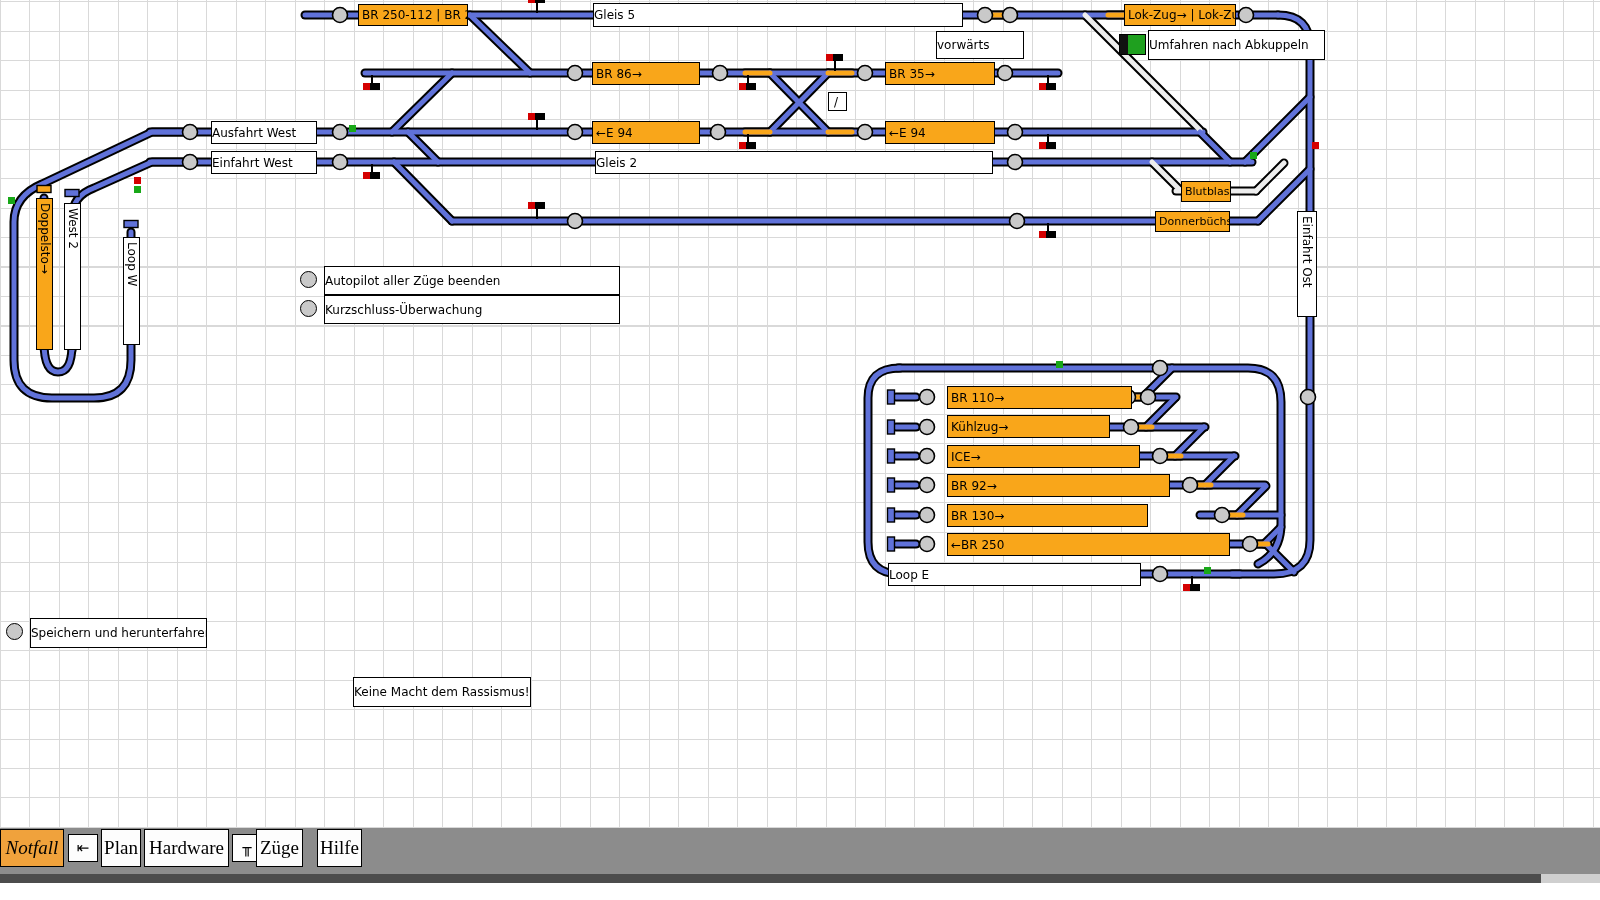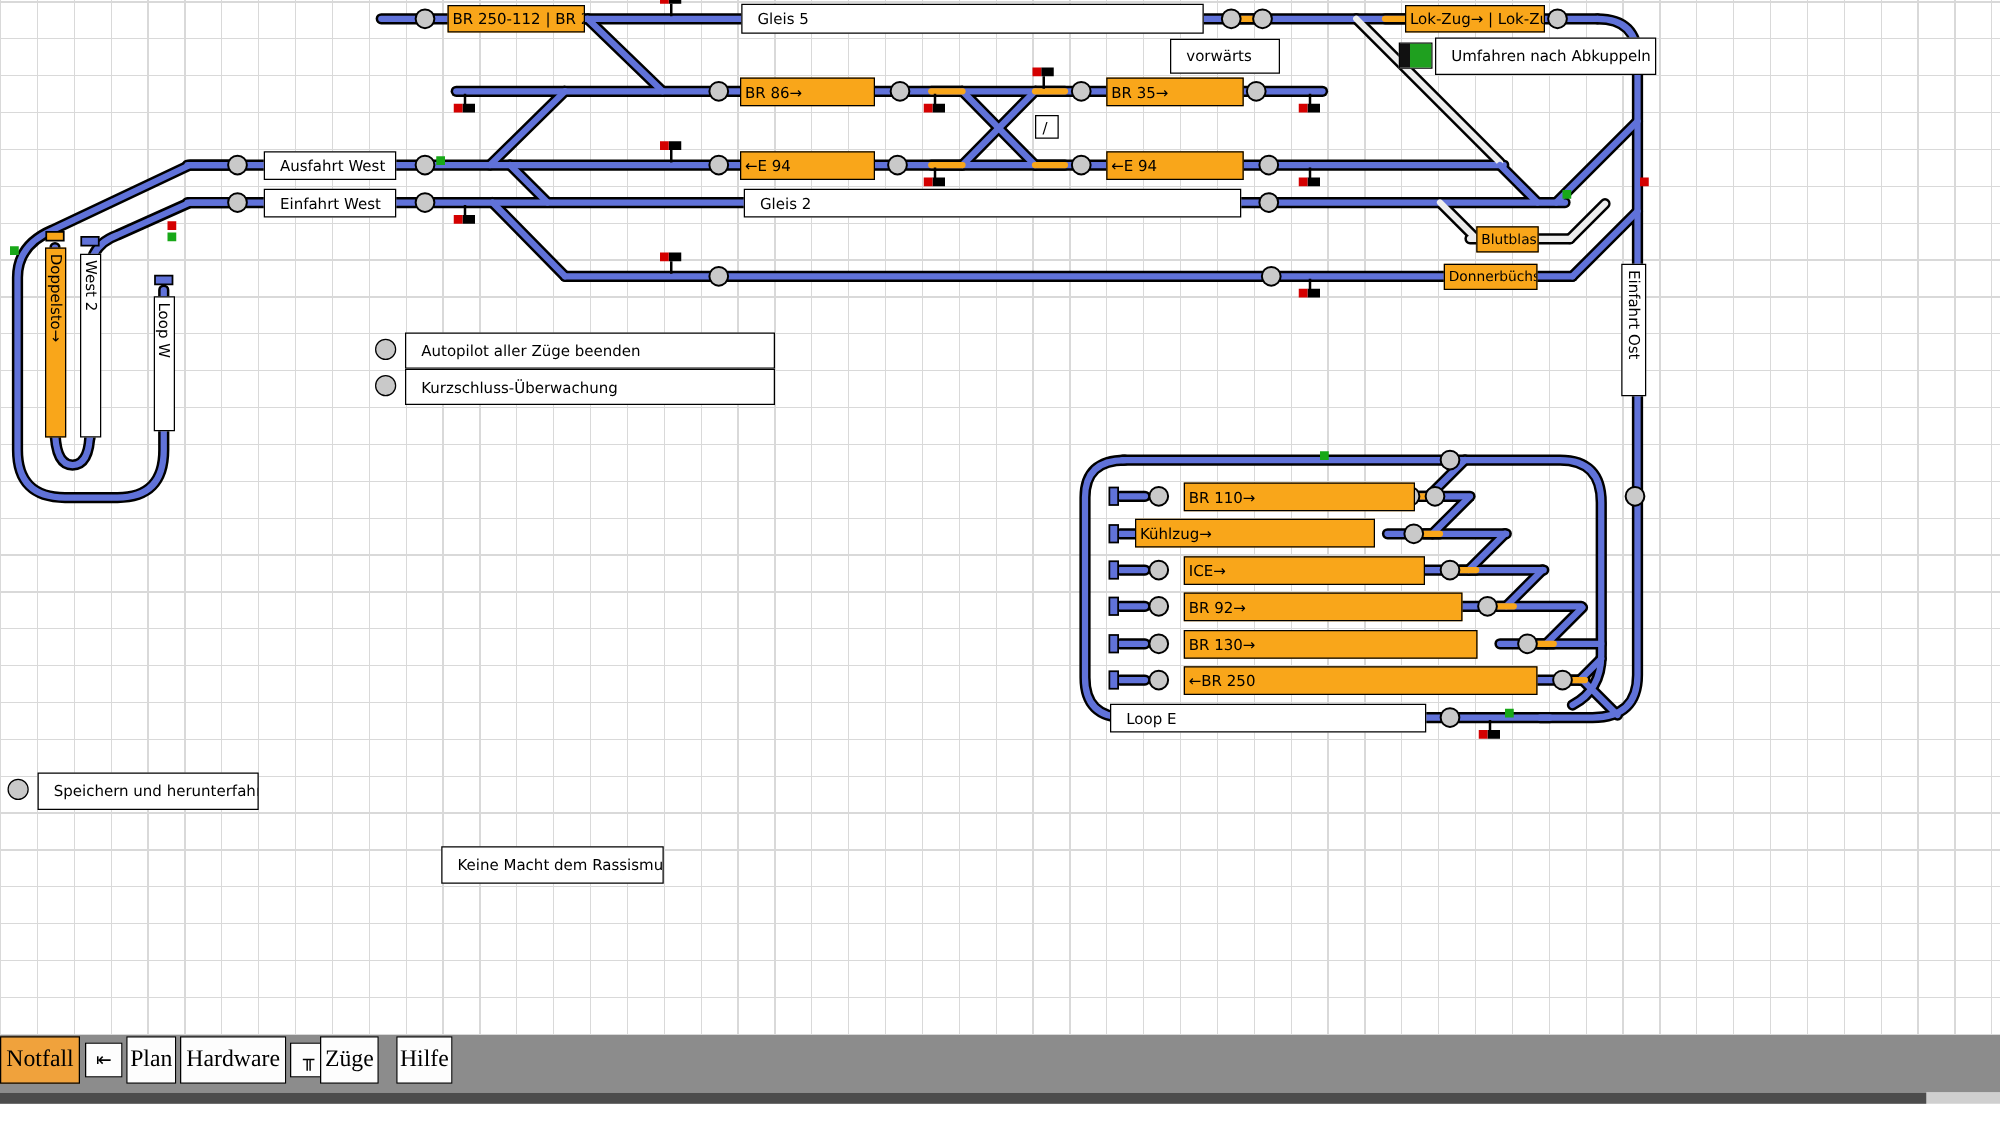--- a/index.html
+++ b/index.html
@@ -13,34 +13,34 @@
   .out{fill:none;stroke:#000;stroke-width:9;stroke-linecap:round;stroke-linejoin:round}
   .in{fill:none;stroke-width:5;stroke-linecap:round;stroke-linejoin:round}
   .b{stroke:var(--track)}
   .g{stroke:#ededed}
   .o{stroke:var(--train)}
   .circ{fill:#c9c9c9;stroke:#000;stroke-width:1.6}
   .train{position:absolute;box-sizing:border-box;background:var(--train);border:1.5px solid #000;
     font-size:12px;color:#000;display:flex;align-items:center;padding:0 3px;overflow:hidden;
     white-space:nowrap;z-index:3;}
   .wbox{position:absolute;box-sizing:border-box;background:#fff;border:1.3px solid #000;
-    font-size:12px;color:#000;display:flex;align-items:center;padding:0 12px;overflow:hidden;
+    font-size:12px;color:#000;display:flex;align-items:center;padding:0 0;overflow:hidden;
     white-space:nowrap;z-index:3;}
   .vert{writing-mode:vertical-rl;padding:4px 0;justify-content:flex-start;}
   .cbtn{position:absolute;box-sizing:border-box;width:17px;height:17px;border-radius:50%;
     background:#c9c9c9;border:1.6px solid #000;z-index:3;}
   .toggle{position:absolute;box-sizing:border-box;background:#fff;border:1.3px solid #000;
     display:flex;z-index:3;}
   .toggle .lft{width:8px;background:#111;}
   .toggle .grn{flex:1;background:#1fa01f;}
   #toolbar{position:absolute;left:0;top:828px;width:1600px;height:46px;background:#8c8c8c;z-index:5;}
   .tbtn{position:absolute;box-sizing:border-box;background:#fdfdfd;border:1.2px solid #000;
     font-family:"Liberation Serif",serif;font-size:19px;color:#000;display:flex;
     align-items:center;justify-content:center;overflow:hidden;}
-  .tbtn.orange{background:var(--toolbar_orange);}
+  .tbtn.orange{background:var(--toolbar_orange);font-style:italic;}
   .ticon{font-size:15px;font-family:"DejaVu Sans",sans-serif;}
   #hscroll{position:absolute;left:0;top:874px;width:1600px;height:9px;background:#cfcfcf;z-index:5;}
   #hthumb{position:absolute;left:0;top:0;width:1541px;height:9px;background:#4c4c4c;}
 </style>
 </head>
 <body>
 
 <div id="stage">
   <svg id="tracks" width="1600" height="828">
       <path d="M305 15 H1278" class="out"></path>
@@ -274,24 +274,24 @@
   <div class="train" style="left:358px;top:4px;width:110px;height:22px">BR 250-112 | BR 2</div>
   <div class="train" style="left:1124px;top:4px;width:112px;height:22px">Lok-Zug→ | Lok-Zug</div>
   <div class="train" style="left:592px;top:62px;width:108px;height:23px">BR 86→</div>
   <div class="train" style="left:885px;top:62px;width:110px;height:23px">BR 35→</div>
   <div class="train" style="left:592px;top:121px;width:108px;height:23px">←E 94</div>
   <div class="train" style="left:885px;top:121px;width:110px;height:23px">←E 94</div>
   <div class="train" style="left:1181px;top:181px;width:50px;height:21px;font-size:11px">Blutblase</div>
   <div class="train" style="left:1155px;top:211px;width:75px;height:21px;font-size:11px">Donnerbüchse</div>
   <div class="train vert" style="left:36px;top:198px;width:17px;height:152px">Doppelsto→</div>
   <div class="train" style="left:947px;top:386px;width:185px;height:23px">BR 110→</div>
-  <div class="train" style="left:908px;top:415px;width:192px;height:23px">Kühlzug→</div>
+  <div class="train" style="left:947px;top:415px;width:163px;height:23px">Kühlzug→</div>
   <div class="train" style="left:947px;top:445px;width:193px;height:23px">ICE→</div>
   <div class="train" style="left:947px;top:474px;width:223px;height:23px">BR 92→</div>
-  <div class="train" style="left:947px;top:504px;width:235px;height:23px">BR 130→</div>
+  <div class="train" style="left:947px;top:504px;width:201px;height:23px">BR 130→</div>
   <div class="train" style="left:947px;top:533px;width:283px;height:23px">←BR 250</div>
 
   <div class="wbox" style="left:593px;top:3px;width:370px;height:24px">Gleis 5</div>
   <div class="wbox" style="left:595px;top:151px;width:398px;height:23px">Gleis 2</div>
   <div class="wbox" style="left:211px;top:121px;width:106px;height:23px">Ausfahrt West</div>
   <div class="wbox" style="left:211px;top:151px;width:106px;height:23px">Einfahrt West</div>
   <div class="wbox" style="left:888px;top:563px;width:253px;height:23px">Loop E</div>
   <div class="wbox vert" style="left:64px;top:203px;width:17px;height:147px">West 2</div>
   <div class="wbox vert" style="left:123px;top:237px;width:17px;height:108px">Loop W</div>
   <div class="wbox vert" style="left:1297px;top:211px;width:20px;height:106px">Einfahrt Ost</div>

